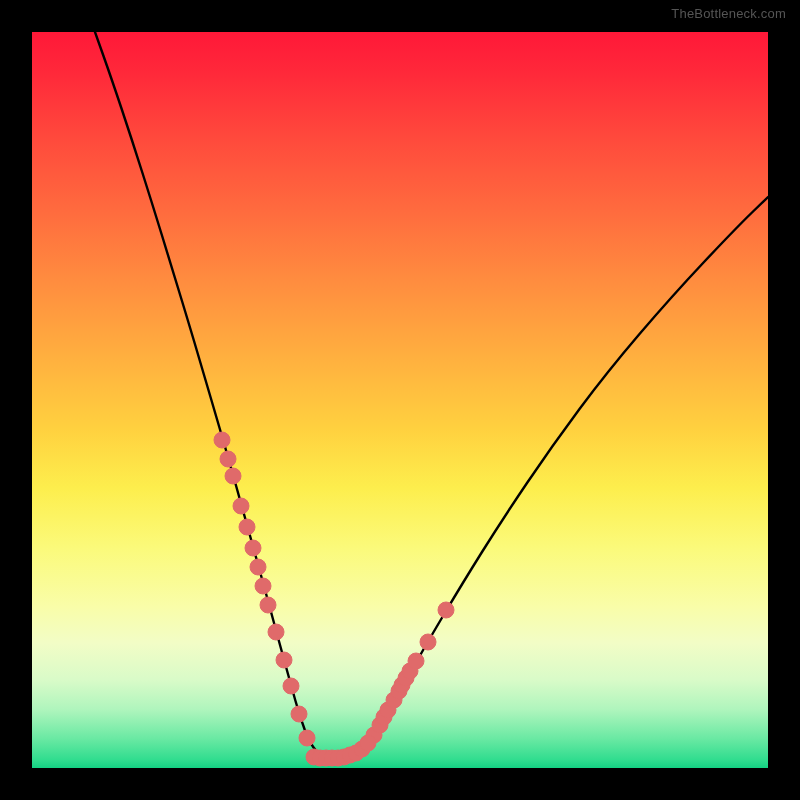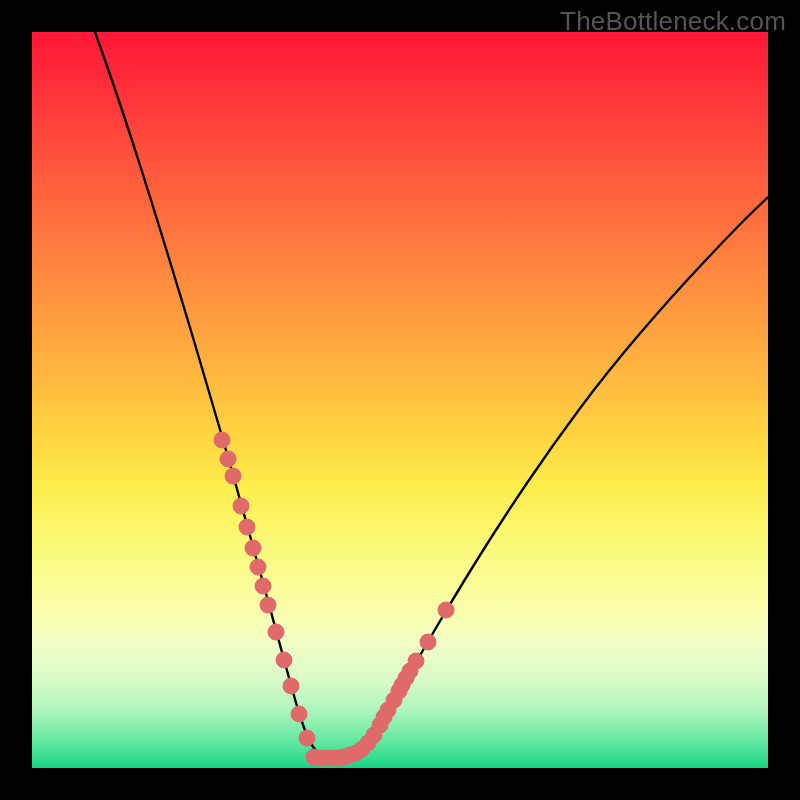--- a/index.html
+++ b/index.html
@@ -50,21 +50,21 @@
       #6ae9a3 96%,
       #2edc8e 99%,
       #14d183 100%
     );
   }
   .watermark {
     position: absolute;
     top: 6px;
     right: 14px;
     color: #555;
-    font-size: 26px;
+    font-size: 13px;
     font-weight: 500;
     letter-spacing: 0.2px;
   }
   svg.overlay {
     position: absolute;
     top: 0;
     left: 0;
     width: 100%;
     height: 100%;
   }

